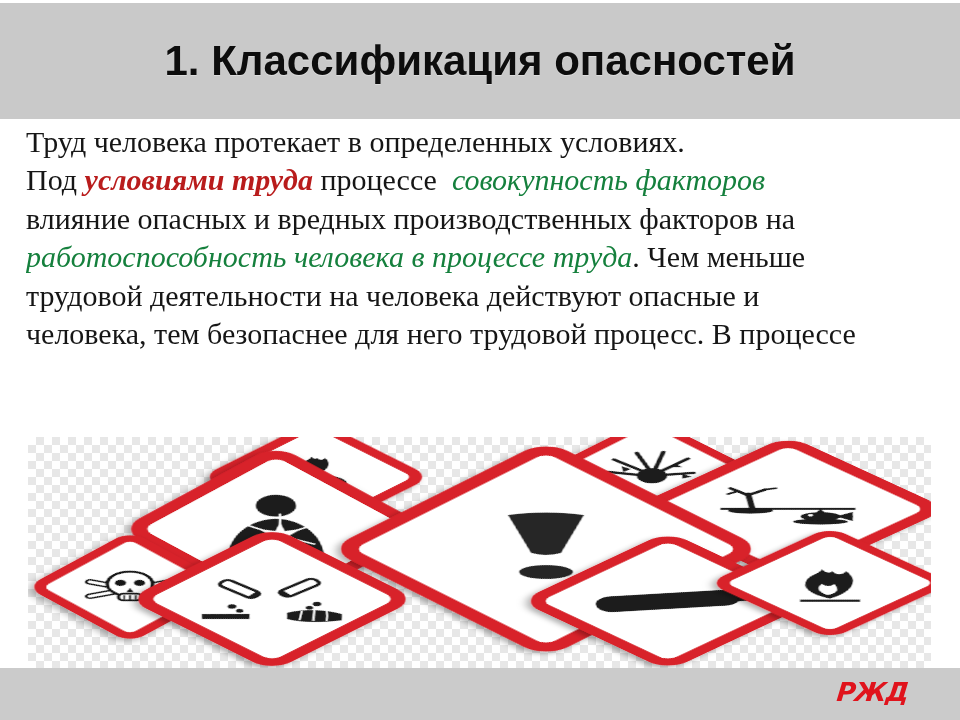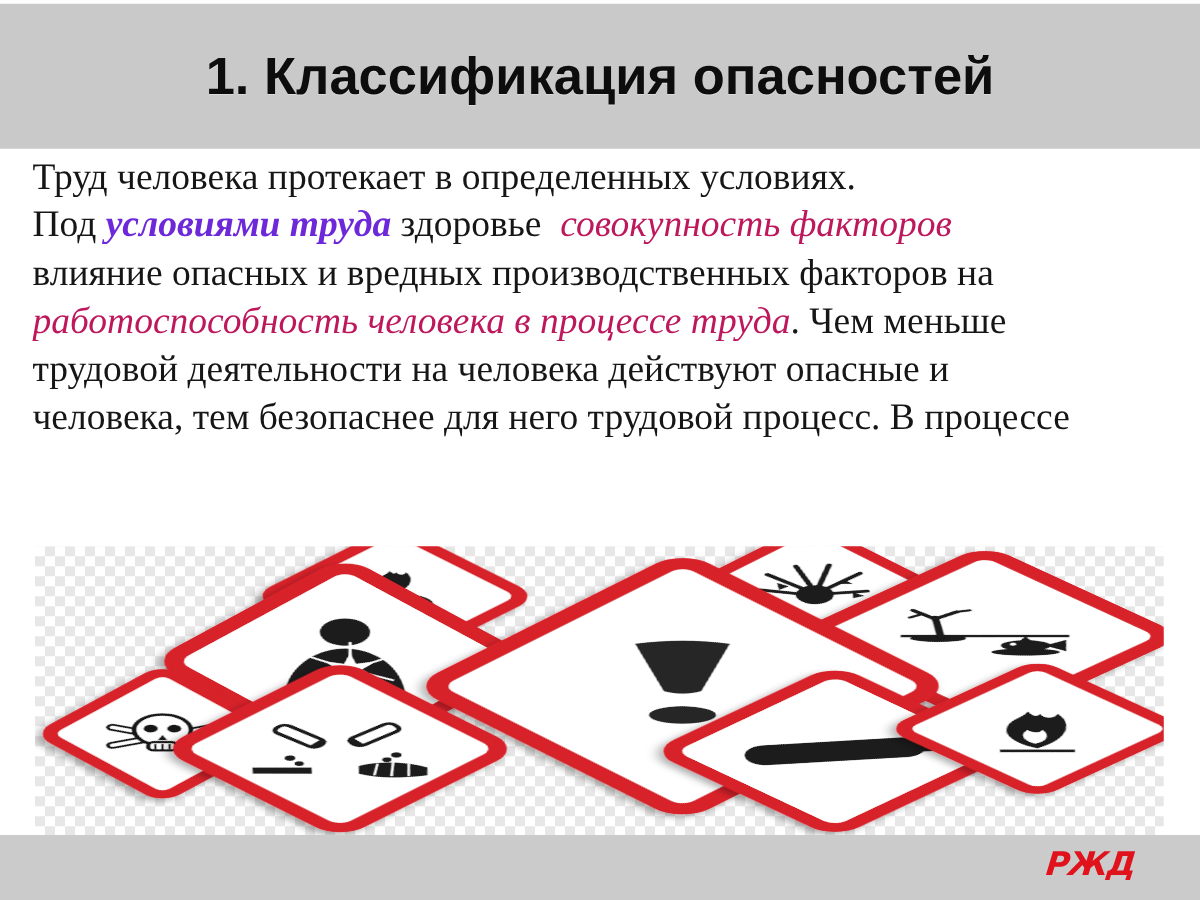--- a/index.html
+++ b/index.html
@@ -25,22 +25,22 @@
 
   
   .body-text{
     position:absolute;left:26px;top:123px;width:912px;height:314px;
     overflow:hidden;
   }
   .text-line{
     white-space:pre;font-size:30px;line-height:38.4px;color:#161616;
   }
   .run-normal{color:#161616;}
-  .run-term{color:#6d28d9;font-weight:bold;font-style:italic;}
-  .run-em{color:#be185d;font-style:italic;}
+  .run-term{color:#b91c1c;font-weight:bold;font-style:italic;}
+  .run-em{color:#15803d;font-style:italic;}
 
   
   .image-region{
     position:absolute;left:28px;top:437px;width:903px;height:231px;
     background:repeating-conic-gradient(#e7e7e7 0% 25%, #ffffff 0% 50%) 0 0 / 16px 16px;
   }
   .image-region svg{display:block;}
 
   
   .footer-band{
@@ -60,21 +60,21 @@
 <body>
 
 <div class="slide">
 
   <div class="header-band">
     <div class="slide-title">1. Классификация опасностей</div>
   </div>
 
   <div class="body-text">
       <div class="text-line"><span class="run-normal">Труд человека протекает в определенных условиях.</span></div>
-      <div class="text-line"><span class="run-normal">Под </span><span class="run-term">условиями труда</span><span class="run-normal"> здоровье  </span><span class="run-em">совокупность факторов</span></div>
+      <div class="text-line"><span class="run-normal">Под </span><span class="run-term">условиями труда</span><span class="run-normal"> процессе  </span><span class="run-em">совокупность факторов</span></div>
       <div class="text-line"><span class="run-normal">влияние опасных и вредных производственных факторов на</span></div>
       <div class="text-line"><span class="run-em">работоспособность человека в процессе труда</span><span class="run-normal">. Чем меньше</span></div>
       <div class="text-line"><span class="run-normal">трудовой деятельности на человека действуют опасные и</span></div>
       <div class="text-line"><span class="run-normal">человека, тем безопаснее для него трудовой процесс. В процессе</span></div>
     </div>
 
   <div class="image-region">
     <svg width="903" height="231" viewBox="0 0 903 231">
       <defs>
         <filter id="ds" x="-40%" y="-40%" width="180%" height="200%">

